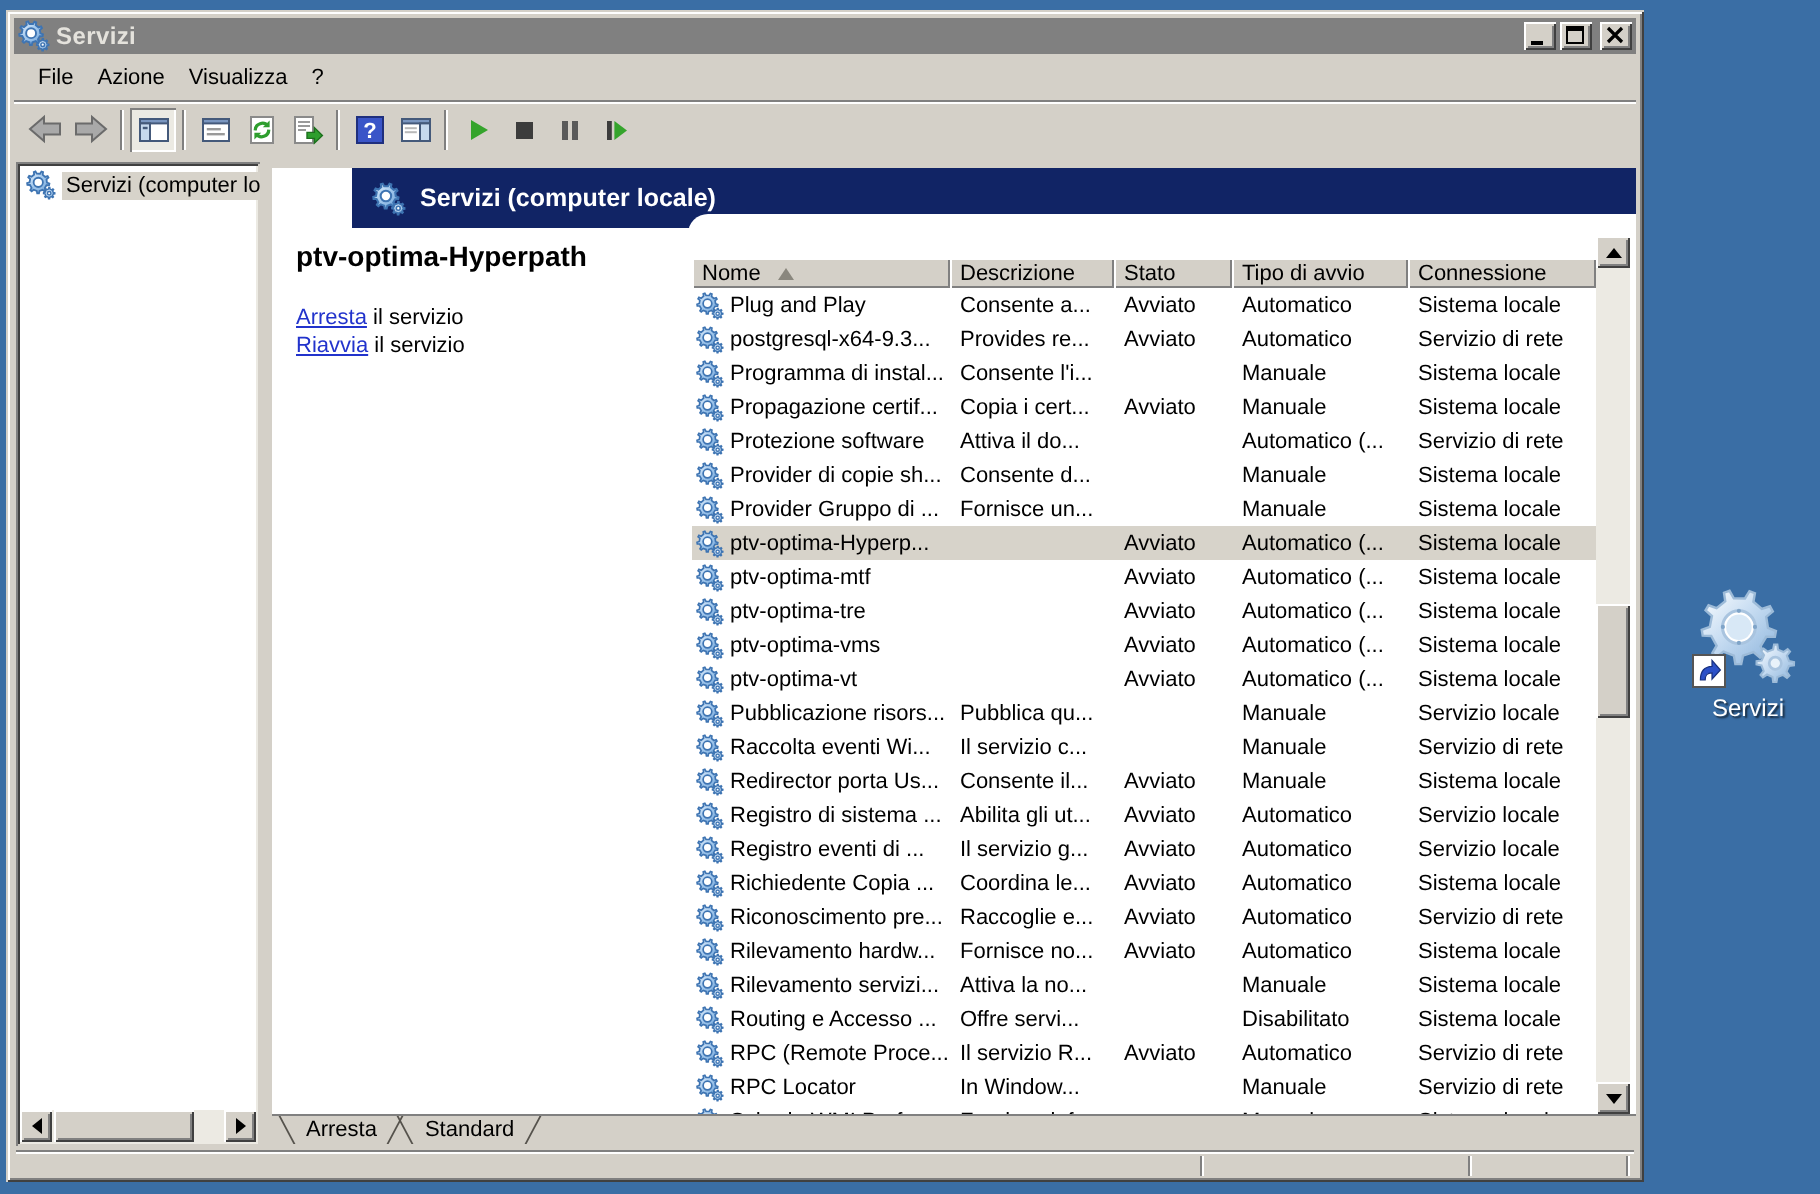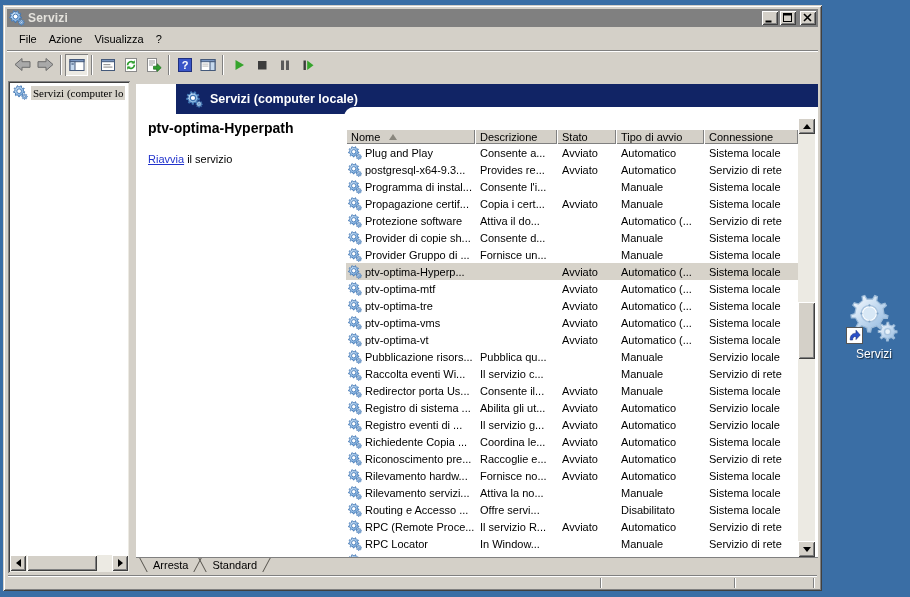--- a/index.html
+++ b/index.html
@@ -44,21 +44,21 @@
     box-shadow: inset 1px 1px 0 var(--shadow), inset -1px -1px 0 var(--hilite);}
   .tb-sep{width:2px;height:20px;margin:0 3px;border-left:1px solid var(--shadow);border-right:1px solid var(--hilite);}
 
   
   .tree-pane{position:absolute;left:5px;top:76px;width:122px;height:492px;background:#fff;
     box-shadow: inset 1px 1px 0 var(--shadow), inset -1px -1px 0 var(--face),
                 inset 2px 2px 0 var(--dark), inset -2px -2px 0 var(--face-light);
     overflow:hidden;}
   .tree-item{position:absolute;left:3px;top:3px;height:17px;display:flex;align-items:center;white-space:nowrap;}
   .tree-item svg{flex:0 0 auto;margin:0 3px 0 2px;}
-  .tree-item .tlabel{background:var(--selection);padding:1px 2px;font-family:Liberation Serif, serif;}
+  .tree-item .tlabel{background:var(--selection);padding:1px 2px;}
   .splitter{position:absolute;left:127px;top:76px;width:6px;height:492px;}
 
   .right-pane{position:absolute;left:133px;top:79px;width:682px;height:489px;background:#fff;overflow:hidden;}
   .banner{position:absolute;left:0;top:0;width:100%;height:30px;background:var(--banner);display:flex;align-items:center;margin-left:40px;}
   .banner svg{margin:0 7px 0 10px;}
   .banner .b-text{color:#fff;font-weight:bold;font-size:12.5px;}
   .page-corner{position:absolute;left:208px;top:23px;right:0;height:12px;background:#fff;border-top-left-radius:10px;}
 
   .taskpad{position:absolute;left:12px;top:36px;width:190px;}
   .svc-name{font-weight:bold;font-size:14px;}
@@ -326,20 +326,21 @@
         <svg width="17" height="17" viewBox="0 0 33 33">
             <use href="#svc-gear"></use>
           </svg>
         <span class="b-text">Servizi (computer locale)</span>
       </div>
       <div class="page-corner"></div>
 
       <div class="taskpad">
         <div class="svc-name">ptv-optima-Hyperpath</div>
         <div class="svc-links">
+          <div><a href="#">Arresta</a><span> il servizio</span></div>
           <div><a href="#">Riavvia</a><span> il servizio</span></div>
         </div>
       </div>
 
       <div class="list">
         <div class="list-header" id="list-header">
             <span class="hcell c0">
               <span>Nome</span>
               <span class="sort-arrow"></span>
             </span>

